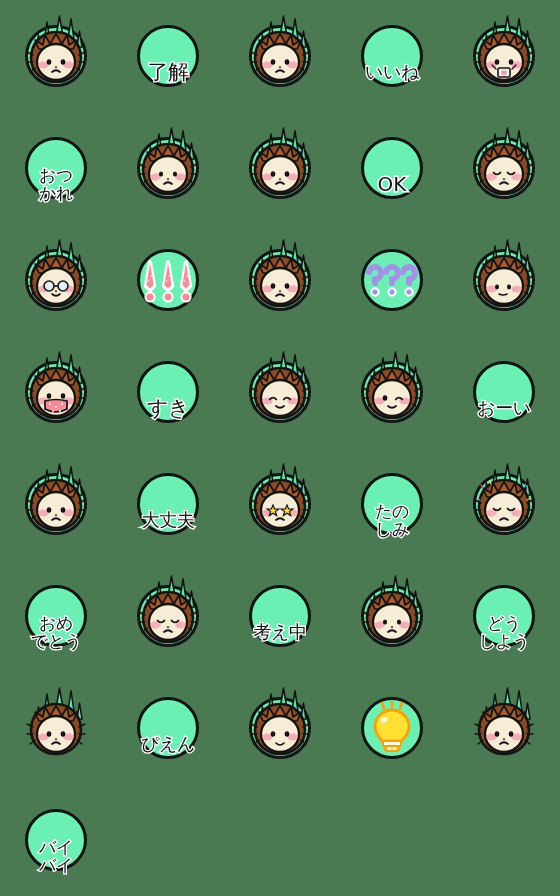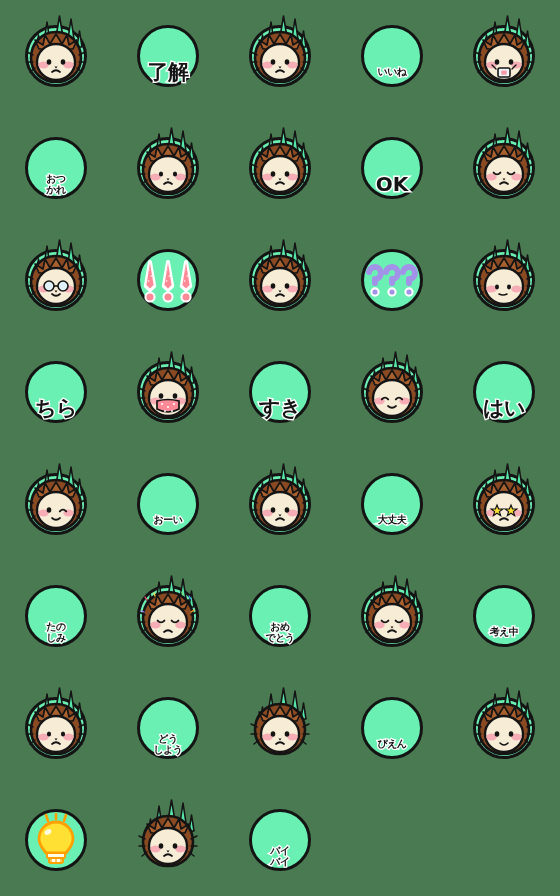--- a/index.html
+++ b/index.html
@@ -29,33 +29,33 @@
     border:3px solid #141414;
     box-sizing:border-box;
     display:flex;align-items:center;justify-content:center;
   }
   .disc.plain{background:transparent;border:none;}
 
   
   .btxt{
     position:relative;z-index:6;
     color:#141414;
-    font-weight:700;
+    font-weight:400;
     line-height:1.02;
     text-align:center;
     letter-spacing:-0.5px;
     -webkit-text-stroke:2.6px #ffffff;
     paint-order:stroke fill;
     white-space:pre-line;
     margin-top:33px;
   }
   .btxt.one{font-size:21px;}
-  .btxt.two{font-size:10px;}
+  .btxt.two{font-size:17px;}
   .btxt.lat{font-size:20px;-webkit-text-stroke:3px #fff;letter-spacing:0px;}
-  .btxt.sm{font-size:10px;}
+  .btxt.sm{font-size:18px;}
 
   
   .hog{position:absolute;left:50%;top:50%;transform:translate(-50%,-50%);
        width:62px;height:62px;z-index:5;}
   .hog svg{display:block;width:62px;height:62px;overflow:visible;}
 
   
   .sym{position:absolute;left:50%;top:50%;transform:translate(-50%,-50%);z-index:6;}
   .sym svg{display:block;overflow:visible;}
 </style>
@@ -348,25 +348,20 @@
                 <ellipse cx="43.5" cy="40" rx="5.2" ry="3.6" fill="#f7aab4" opacity=".95"></ellipse>
             <ellipse cx="24" cy="38" rx="2" ry="2.4" fill="#141414"></ellipse>
             <ellipse cx="36" cy="38" rx="2" ry="2.4" fill="#141414"></ellipse>
             <path d="M26 45 Q30 47 34 45" stroke="#141414" stroke-width="1.5" fill="none" stroke-linecap="round"></path>
           </svg>
         </div>
       </div>
     </div>
     <div class="cell">
       <div class="disc" style="--mint: #6bf0b4;">
-        <div class="btxt one">ちら</div>
-      </div>
-    </div>
-    <div class="cell">
-      <div class="disc" style="--mint: #6bf0b4;">
         <div class="hog">
           <svg viewBox="0 0 62 62">
             <path d="M11 26 L13.5 10 L16 26 Z" fill="#55e8a8" stroke="#141414" stroke-width="1.6" stroke-linejoin="round"></path>
             <path d="M19 17 L22 -3 L25 17 Z" fill="#55e8a8" stroke="#141414" stroke-width="1.6" stroke-linejoin="round"></path>
             <path d="M31 12 L34.5 -9 L38 12 Z" fill="#55e8a8" stroke="#141414" stroke-width="1.6" stroke-linejoin="round"></path>
             <path d="M43 14 L46 -6 L49 14 Z" fill="#55e8a8" stroke="#141414" stroke-width="1.6" stroke-linejoin="round"></path>
             <path d="M52 22 L54.5 6 L57 22 Z" fill="#55e8a8" stroke="#141414" stroke-width="1.6" stroke-linejoin="round"></path>
     <path d="M31 7 C16 7 6 19 6 33 C6 47 17 57 31 57 C45 57 56 47 56 33 C56 19 46 7 31 7 Z" fill="#8a4a22" stroke="#141414" stroke-width="2.6"></path>
     <path d="M14 24 L10 15 L18 20 L20 10 L25 19 L31 9 L37 19 L42 10 L44 20 L52 15 L48 24 Z" fill="#a8602f" stroke="#141414" stroke-width="1.7" stroke-linejoin="round"></path>
     <path d="M8 30 L2 27 M8 37 L2 37 M10 43 L5 47 M54 30 L60 27 M54 37 L60 37 M52 43 L57 47" stroke="#141414" stroke-width="1.5" stroke-linecap="round"></path>
@@ -403,25 +398,20 @@
     <path d="M14 24 L10 15 L18 20 L20 10 L25 19 L31 9 L37 19 L42 10 L44 20 L52 15 L48 24 Z" fill="#a8602f" stroke="#141414" stroke-width="1.7" stroke-linejoin="round"></path>
     <path d="M8 30 L2 27 M8 37 L2 37 M10 43 L5 47 M54 30 L60 27 M54 37 L60 37 M52 43 L57 47" stroke="#141414" stroke-width="1.5" stroke-linecap="round"></path>
             <ellipse cx="31" cy="37" rx="19" ry="18" fill="#f7ecd6" stroke="#141414" stroke-width="2.4"></ellipse>
             <ellipse cx="18.5" cy="40" rx="5.2" ry="3.6" fill="#f7aab4" opacity=".95"></ellipse>
                 <ellipse cx="43.5" cy="40" rx="5.2" ry="3.6" fill="#f7aab4" opacity=".95"></ellipse>
             <path d="M20.8 38.4 Q24 34.8 27.2 38.4" stroke="#141414" stroke-width="1.9" fill="none" stroke-linecap="round"></path>
             <path d="M34.8 38.4 Q38 34.8 41.2 38.4" stroke="#141414" stroke-width="1.9" fill="none" stroke-linecap="round"></path>
             <path d="M27 45 Q31 48.5 35 45" stroke="#141414" stroke-width="1.7" fill="none" stroke-linecap="round"></path>
           </svg>
         </div>
-      </div>
-    </div>
-    <div class="cell">
-      <div class="disc" style="--mint: #6bf0b4;">
-        <div class="btxt one">はい</div>
       </div>
     </div>
     <div class="cell">
       <div class="disc" style="--mint: #6bf0b4;">
         <div class="hog">
           <svg viewBox="0 0 62 62">
             <path d="M11 26 L13.5 10 L16 26 Z" fill="#55e8a8" stroke="#141414" stroke-width="1.6" stroke-linejoin="round"></path>
             <path d="M19 17 L22 -3 L25 17 Z" fill="#55e8a8" stroke="#141414" stroke-width="1.6" stroke-linejoin="round"></path>
             <path d="M31 12 L34.5 -9 L38 12 Z" fill="#55e8a8" stroke="#141414" stroke-width="1.6" stroke-linejoin="round"></path>
             <path d="M43 14 L46 -6 L49 14 Z" fill="#55e8a8" stroke="#141414" stroke-width="1.6" stroke-linejoin="round"></path>

